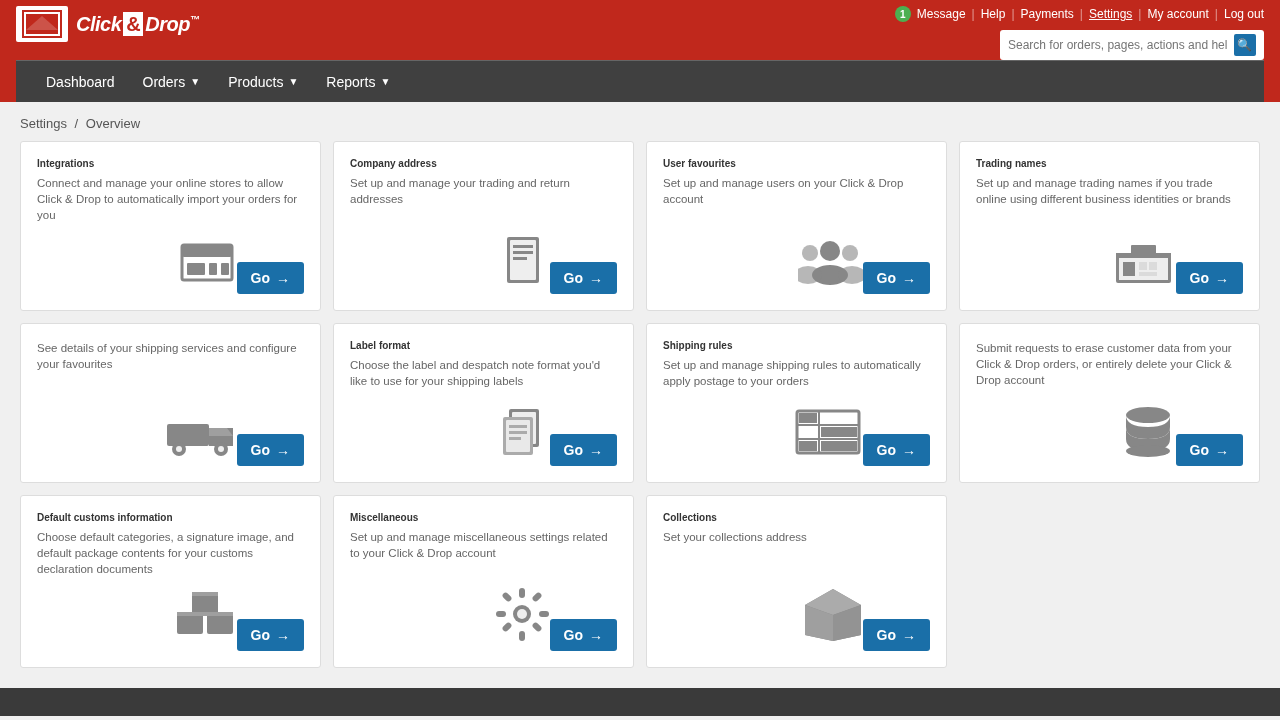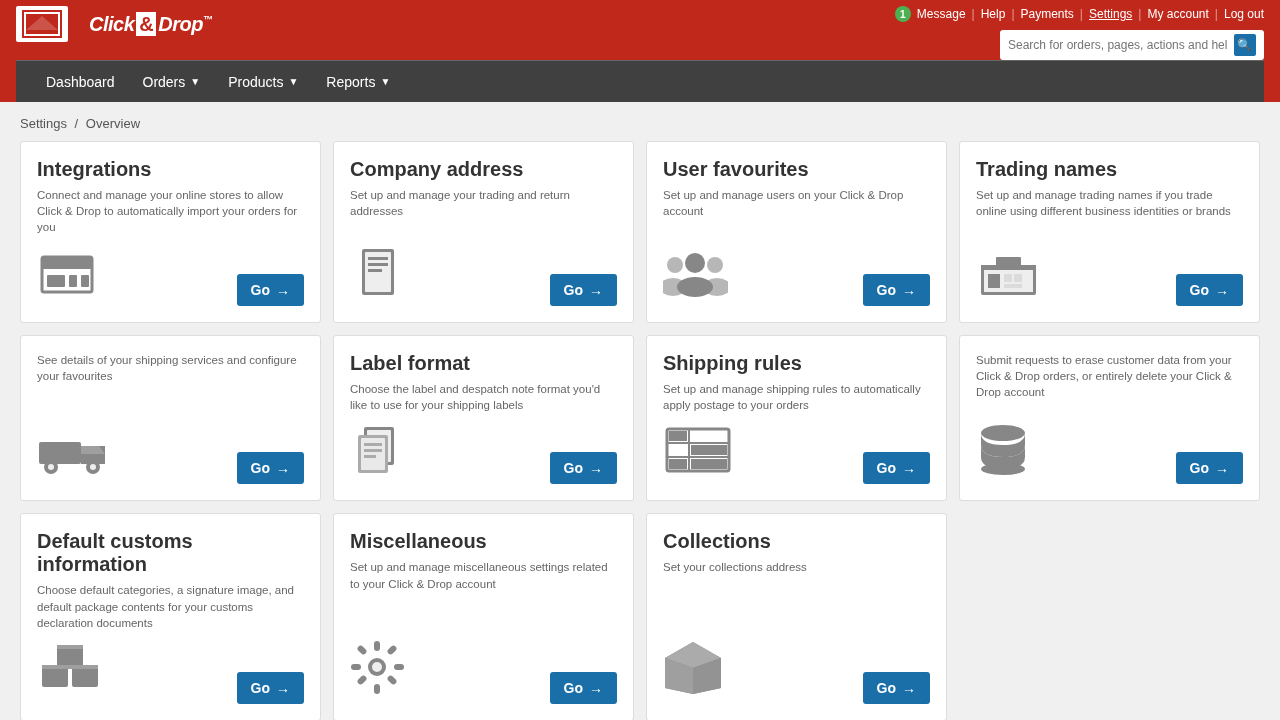--- a/index.html
+++ b/index.html
@@ -16,21 +16,20 @@
       display: flex;
       align-items: center;
       justify-content: center;
       border-radius: 2px;
     }
     .logo-text {
       color: #fff;
       font-size: 20px;
       font-weight: bold;
       letter-spacing: -0.5px;
-      margin-left: 13px;
     }
     .notification-badge {
       background: #4caf50;
       color: #fff;
       border-radius: 50%;
       width: 16px;
       height: 16px;
       display: inline-flex;
       align-items: center;
       justify-content: center;
@@ -111,35 +110,35 @@
       background: #fff;
       border: 1px solid #ddd;
       border-radius: 3px;
       padding: 16px;
       display: flex;
       flex-direction: column;
       min-height: 160px;
       position: relative;
     }
     .card-title {
-      font-size: 20px;
+      font-size: 10px;
       font-weight: bold;
       color: #333;
       margin-bottom: 6px;
     }
     .card-desc {
       font-size: 11.5px;
       color: #666;
       line-height: 1.4;
       flex: 1;
     }
     .card-footer {
       display: flex;
       align-items: flex-end;
-      justify-content: space-between;
+      justify-content: flex-end;
       margin-top: 12px;
     }
     .card-icon {
       color: #555;
       font-size: 36px;
       opacity: 0.7;
     }
     .go-btn {
       background: #1a6fa8;
       color: #fff;

